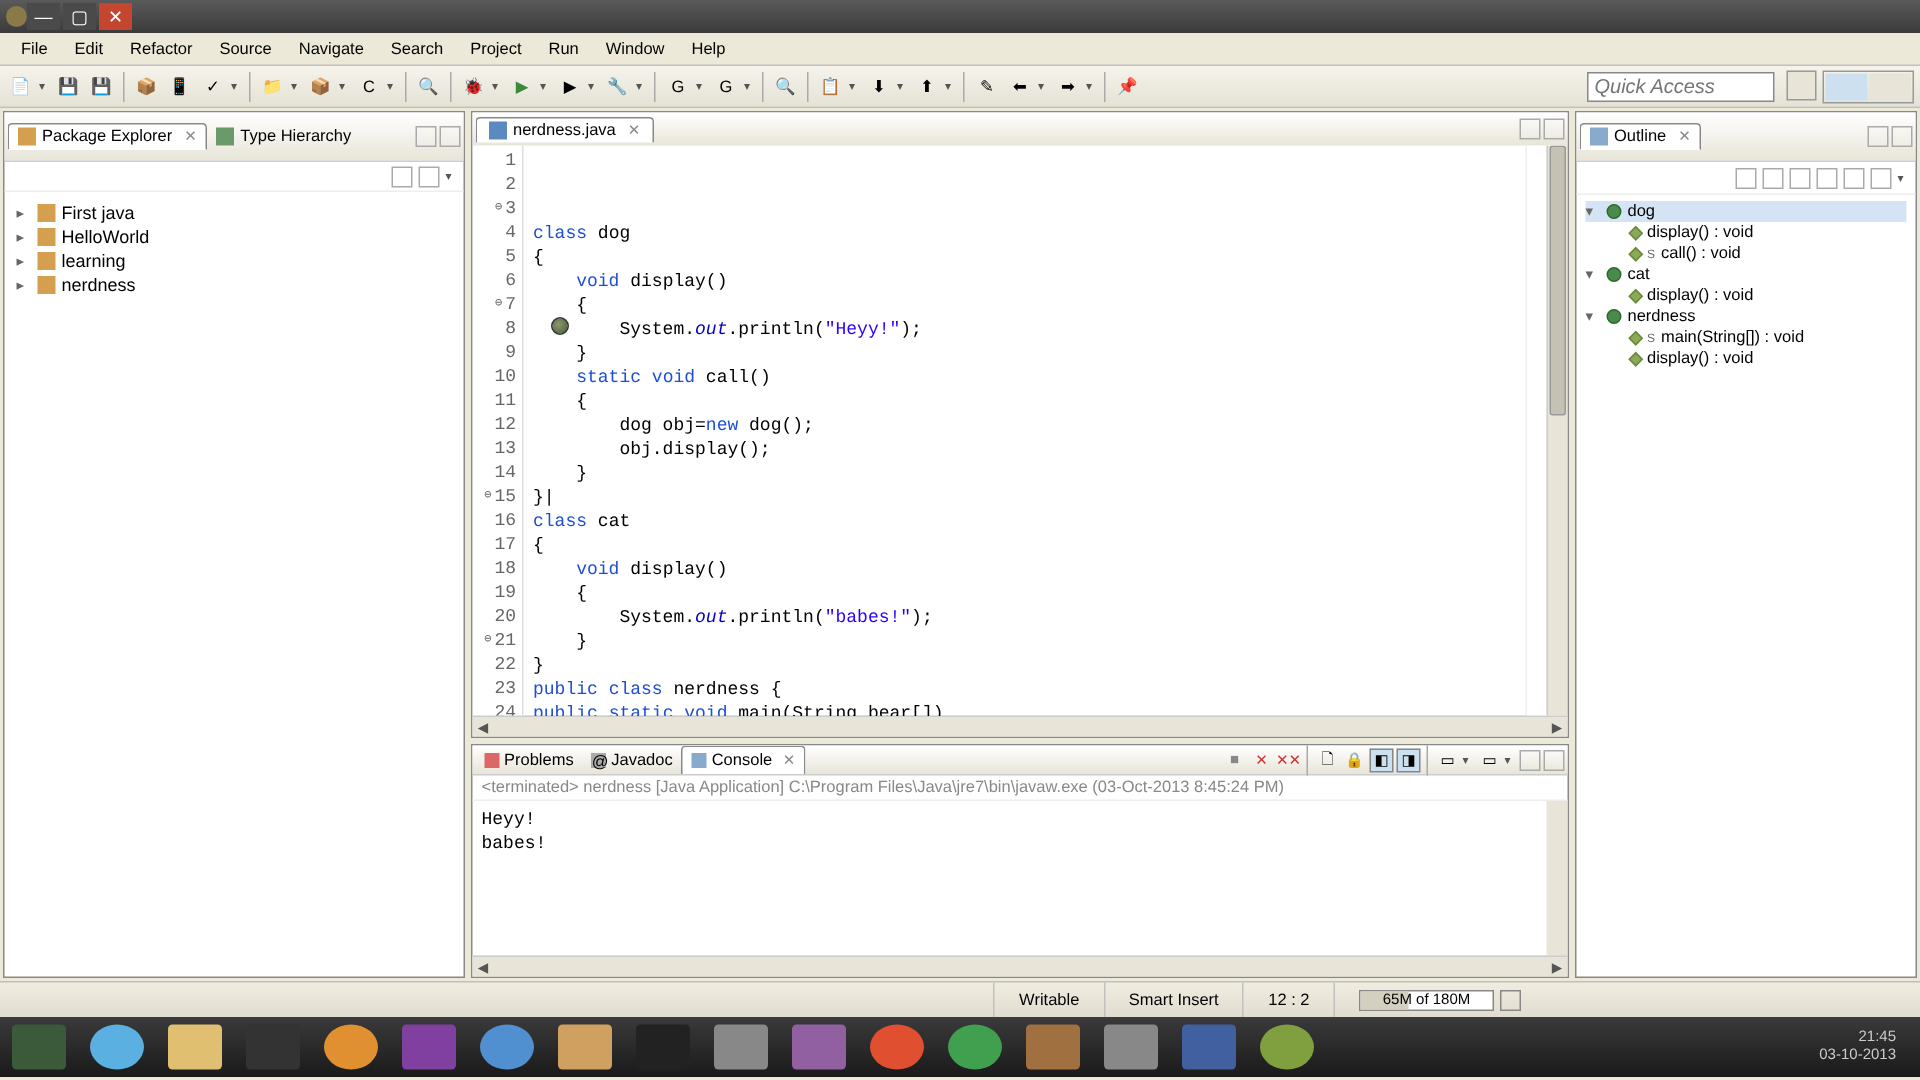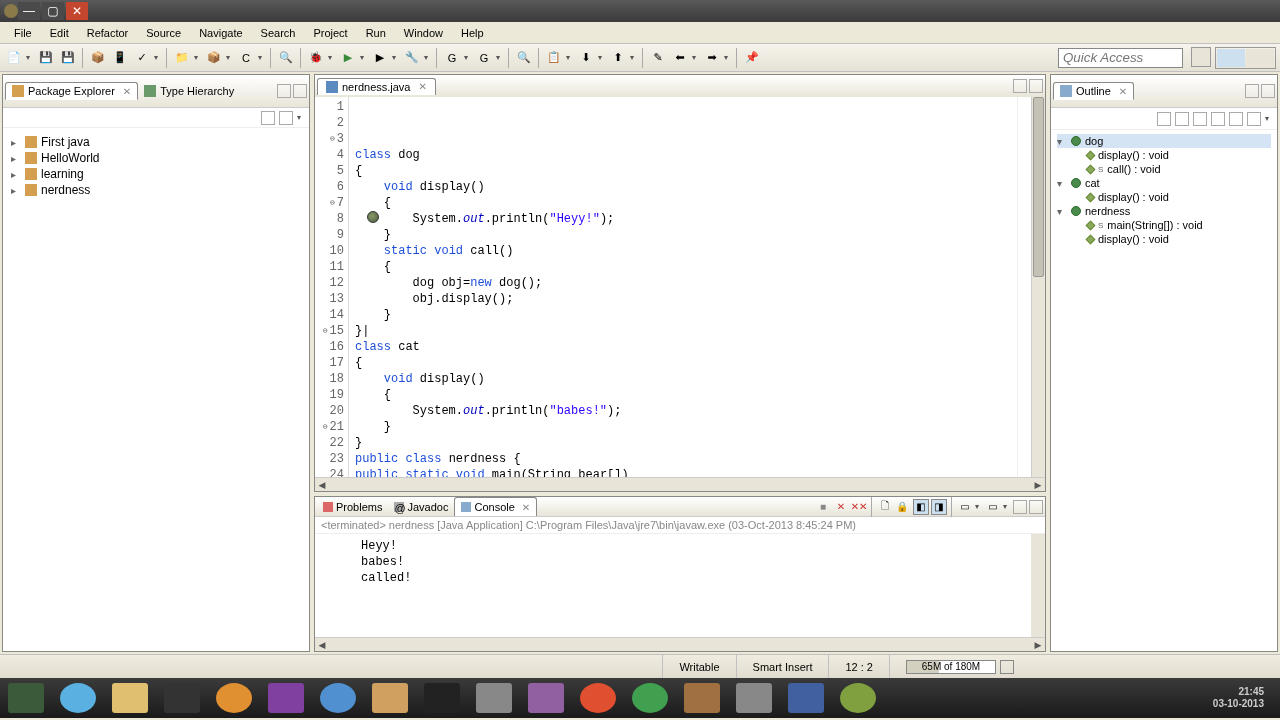--- a/index.html
+++ b/index.html
@@ -66,21 +66,21 @@
 .bottom-box { flex: 1; background: #fff; border: 1px solid #888; display: flex; flex-direction: column; }
 .console-tabs { height: 20px; background: linear-gradient(to bottom, #fff, #e8e5d8); display: flex; padding: 0 2px; border-bottom: 1px solid #ccc; }
 .ctab { padding: 2px 6px; display: flex; align-items: center; gap: 3px; }
 .ctab.active { background: #fff; border: 1px solid #888; border-bottom: none; border-radius: 3px 3px 0 0; }
 .ctab-icon { width: 10px; height: 10px; background: #aaa; }
 .console-toolbar { margin-left: auto; display: flex; gap: 2px; align-items: center; }
 .ct-btn { width: 16px; height: 16px; border: 1px solid transparent; font-size: 10px; display: flex; align-items: center; justify-content: center; }
 .console-header { padding: 2px 6px; font-size: 11px; color: #888; border-bottom: 1px solid #eee; }
 .console-out { flex: 1; padding: 4px 6px; font-family: "Courier New", monospace; font-size: 12px; line-height: 16px; }
 .console-scroll-v { width: 14px; background: #e8e5d8; }
-.console-body { flex: 1; display: flex; padding-left: 40px; }
+.console-body { flex: 1; display: flex; }
 
 .right-panel { width: 228px; background: #fff; border: 1px solid #888; display: flex; flex-direction: column; }
 .outline-tb { height: 22px; display: flex; justify-content: flex-end; align-items: center; padding: 0 4px; gap: 4px; border-bottom: 1px solid #eee; }
 .outline-tree { padding: 4px 6px; font-size: 11px; }
 .ot-item { display: flex; align-items: center; gap: 4px; padding: 1px 0; }
 .ot-arrow { width: 10px; font-size: 10px; color: #666; }
 .ot-icon { width: 10px; height: 10px; border-radius: 50%; }
 .ot-icon.class { background: #4a8a4a; border: 1px solid #2a6a2a; }
 .ot-icon.method { background: #8aaa5a; border: 1px solid #6a8a3a; border-radius: 0; transform: rotate(45deg); width: 7px; height: 7px; }
 .ot-sel { background: #d4e4f4; }
@@ -90,21 +90,21 @@
 .status-cell { padding: 0 16px; border-left: 1px solid #c0c0c0; height: 100%; display: flex; align-items: center; }
 .status-spacer { flex: 1; }
 .heap { display: flex; align-items: center; gap: 4px; }
 .heap-bar { width: 90px; height: 14px; border: 1px solid #888; background: #fff; position: relative; font-size: 10px; display: flex; align-items: center; justify-content: center; }
 .heap-fill { position: absolute; left: 0; top: 0; bottom: 0; width: 36%; background: #d4d0c0; }
 .heap-text { position: relative; z-index: 1; }
 .trash-icon { width: 14px; height: 14px; border: 1px solid #888; }
 
 .taskbar { height: 40px; background: linear-gradient(to bottom, #3a3a3a, #1a1a1a); display: flex; align-items: center; padding: 0 8px; gap: 16px; }
 .task-icon { width: 36px; height: 30px; background: #555; border-radius: 3px; }
-.task-right { margin-left: auto; color: #ccc; font-size: 10px; text-align: right; line-height: 12px; padding-right: 8px; font-weight: bold; }
+.task-right { margin-left: auto; color: #ccc; font-size: 10px; text-align: right; line-height: 12px; padding-right: 8px; }
 </style>
 </head>
 <body>
 
 <div class="titlebar">
   <div class="titlebar-left">
     <span class="titlebar-icon"></span>
   </div>
   <div class="titlebar-controls">
     <div class="titlebar-btn">—</div>
@@ -371,21 +371,20 @@
             <span class="tb-drop">▾</span>
           <span class="mini-icon"></span>
           <span class="mini-icon"></span>
         </div>
       </div>
       <div class="console-header">&lt;terminated&gt; nerdness [Java Application] C:\Program Files\Java\jre7\bin\javaw.exe (03-Oct-2013 8:45:24 PM)</div>
       <div class="console-body">
         <div class="console-out" id="console-out">
             <div>Heyy!</div>
             <div>babes!</div>
-            <div>called!</div>
           </div>
         <div class="console-scroll-v"></div>
       </div>
       <div class="editor-scroll-h">
         <span class="hscroll-btn">◀</span>
           <div style="flex:1"></div>
           <span class="hscroll-btn">▶</span>
       </div>
     </div>
   </div>

